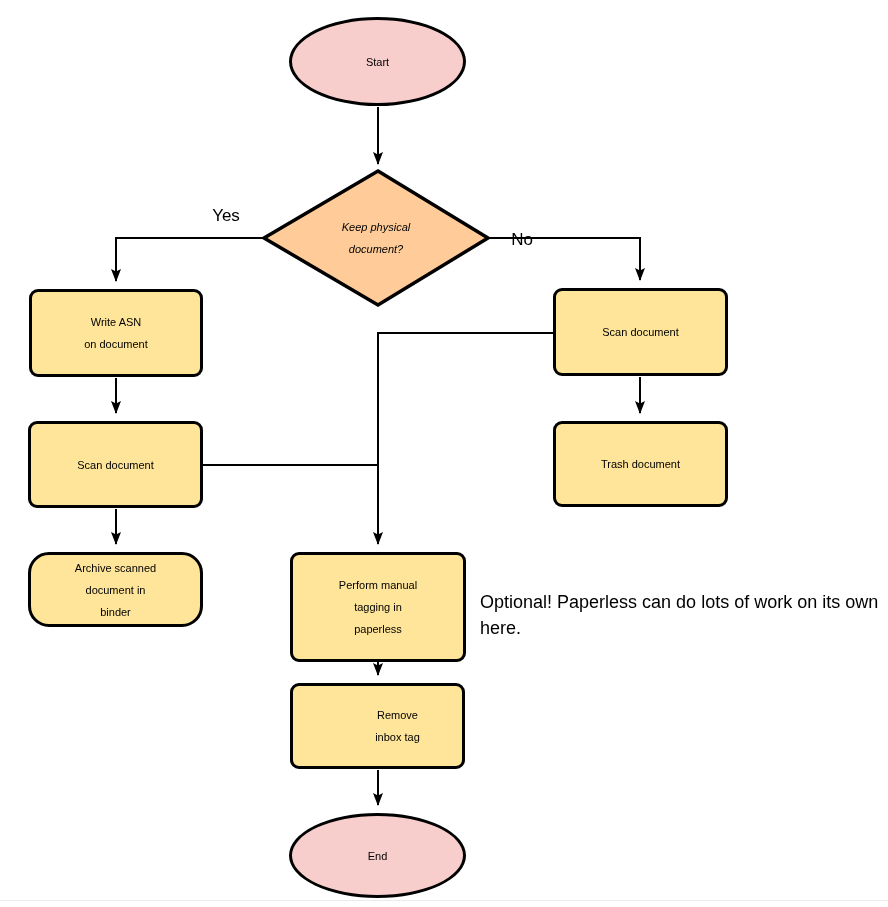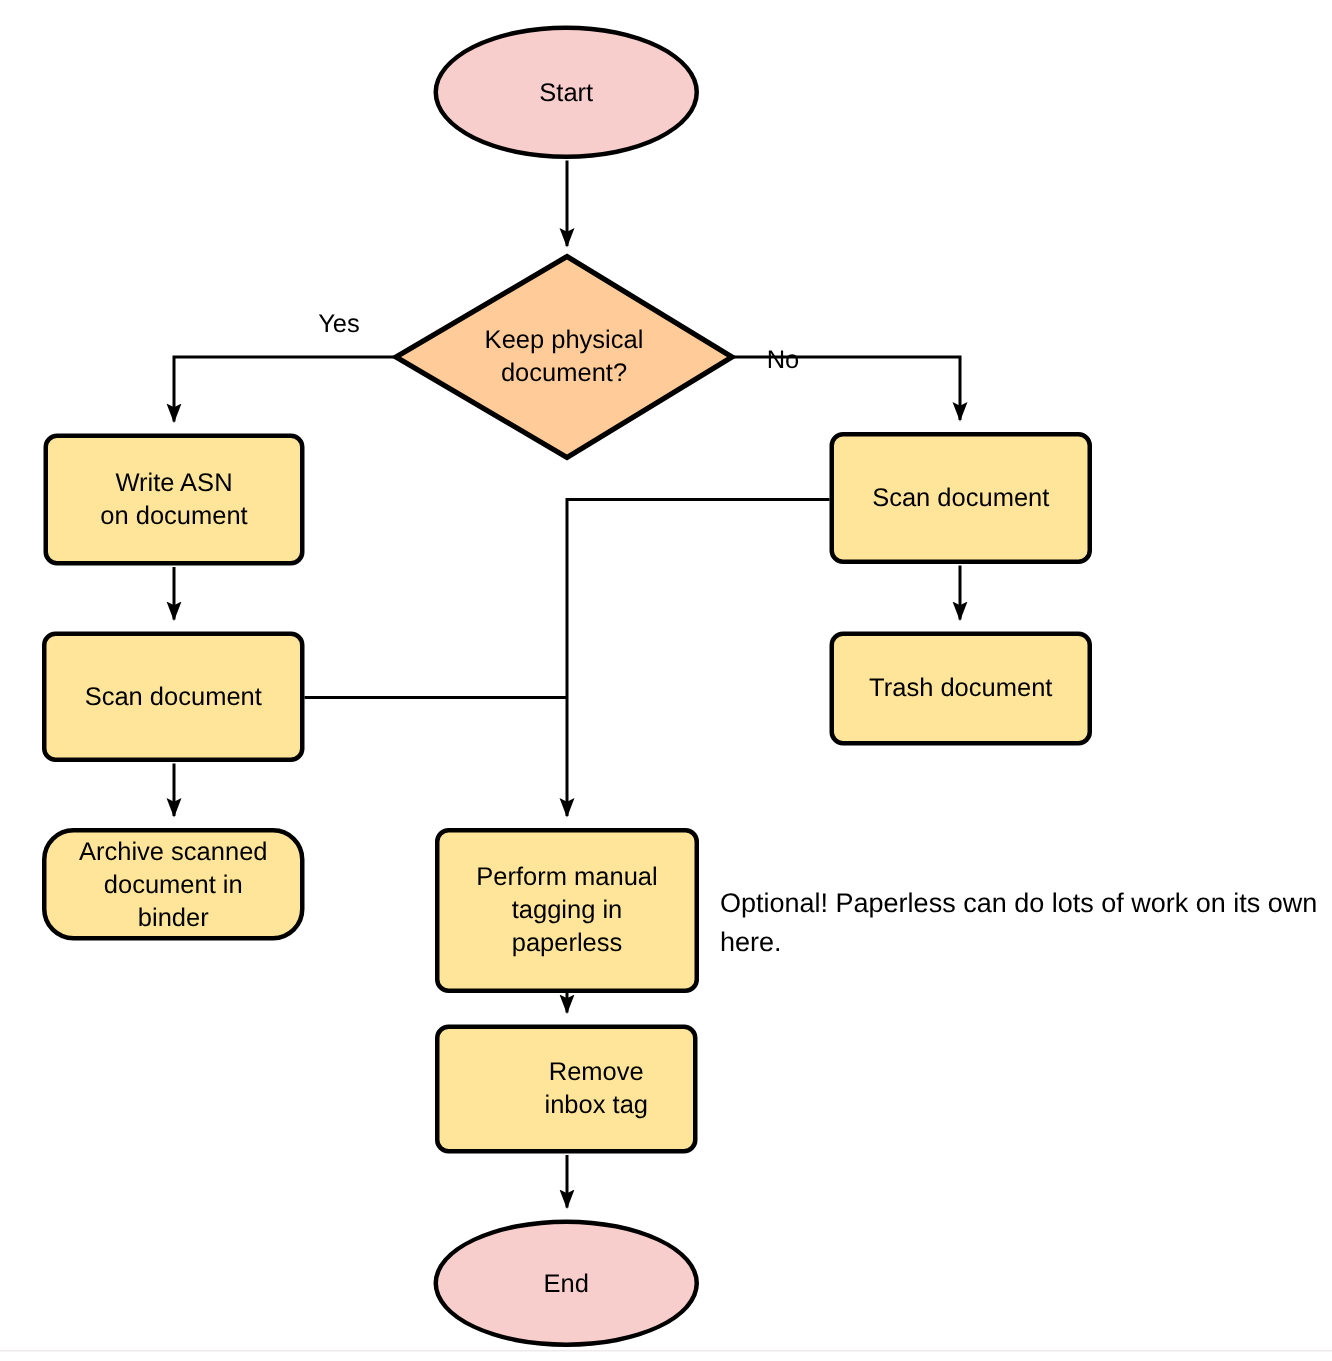--- a/index.html
+++ b/index.html
@@ -27,21 +27,21 @@
     stroke: var(--stroke, #000);
     stroke-width: 2;
   }
   .node {
     position: absolute;
     box-sizing: border-box;
     display: flex;
     align-items: center;
     justify-content: center;
     text-align: center;
-    font-size: 17px;
+    font-size: 11px;
     line-height: 22px;
     color: #000000;
     white-space: pre-line;
   }
   .terminator {
     background: var(--terminator-fill, #F8CECC);
     border: 3px solid var(--stroke, #000);
     border-radius: 50%;
   }
   .process {
@@ -51,20 +51,21 @@
   }
   .decision-shape {
     fill: var(--decision-fill, #FFCC99);
     stroke: var(--stroke, #000);
     stroke-width: 3.5;
   }
   .decision-label {
     position: absolute;
     background: transparent;
     border: none;
+    font-style: italic;
   }
   .edge-label {
     position: absolute;
     font-size: 17px;
     line-height: 20px;
     color: #000000;
     text-align: center;
   }
   .annotation {
     position: absolute;
@@ -84,21 +85,21 @@
     height: 1px;
     background: #f0e9e9;
   }
 
   
   .n-start        { left: 289px; top: 17px;  width: 177px; height: 89px; }
   .n-write-asn    { left: 29px;  top: 289px; width: 174px; height: 88px; }
   .n-scan-left    { left: 28px;  top: 421px; width: 175px; height: 87px; }
   .n-archive      { left: 28px;  top: 552px; width: 175px; height: 75px; border-radius: 21px; }
   .n-scan-right   { left: 553px; top: 288px; width: 175px; height: 88px; }
-  .n-trash        { left: 553px; top: 421px; width: 175px; height: 76px; }
+  .n-trash        { left: 553px; top: 421px; width: 175px; height: 86px; }
   .n-perform      { left: 290px; top: 552px; width: 176px; height: 110px; }
   .n-remove       { left: 290px; top: 683px; width: 175px; height: 86px; padding-left: 40px; }
   .n-end          { left: 289px; top: 813px; width: 177px; height: 85px; }
   .n-decision-lbl { left: 276px; top: 213px; width: 200px; height: 50px; }
   .l-yes          { left: 196px; top: 206px; width: 60px; }
   .l-no           { left: 492px; top: 210px; width: 60px; margin-top: 20px; }
 </style>
 </head>
 <body>
 

